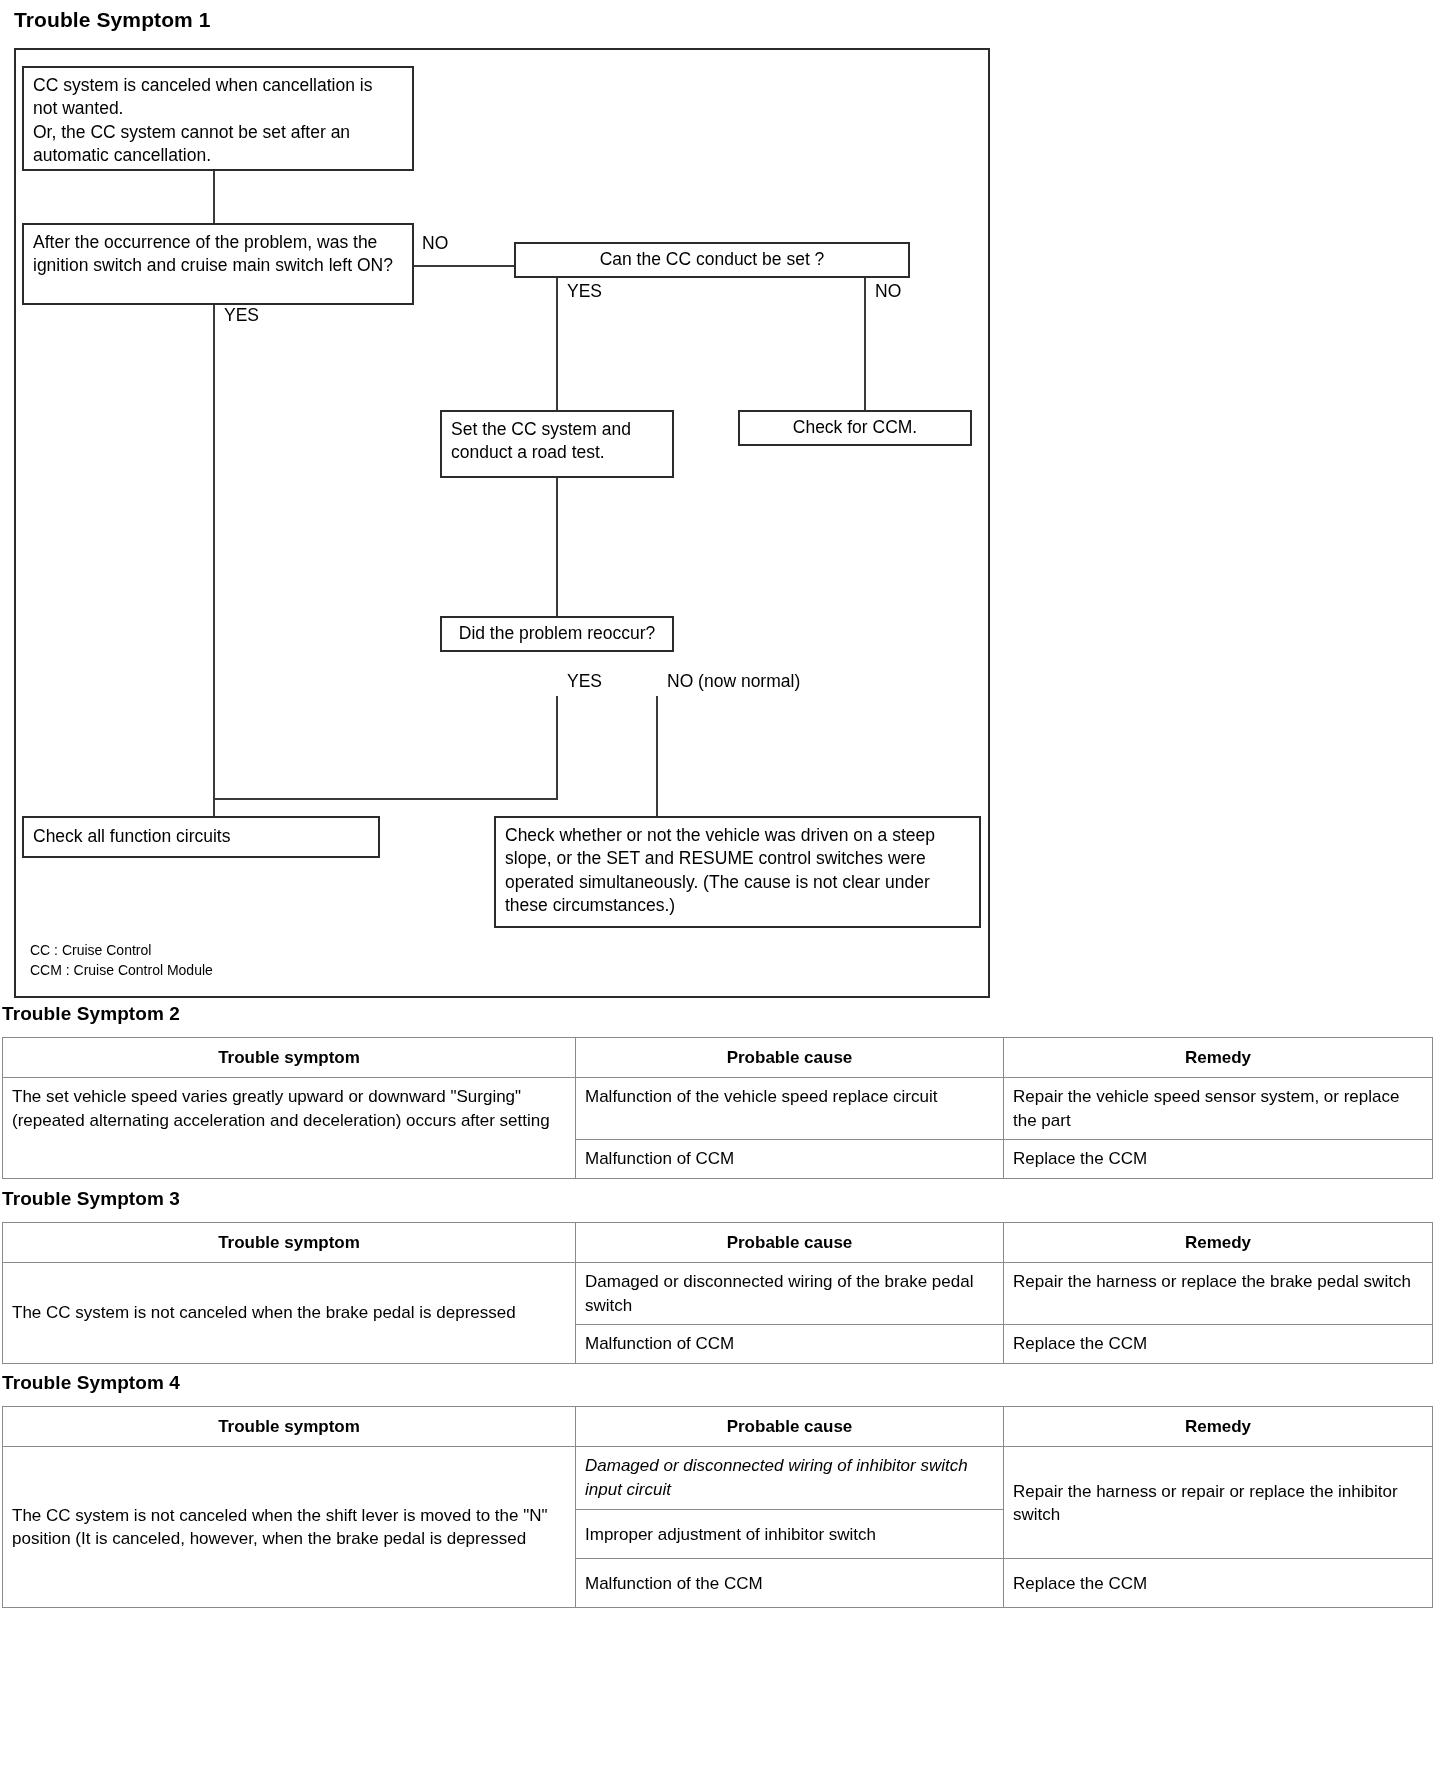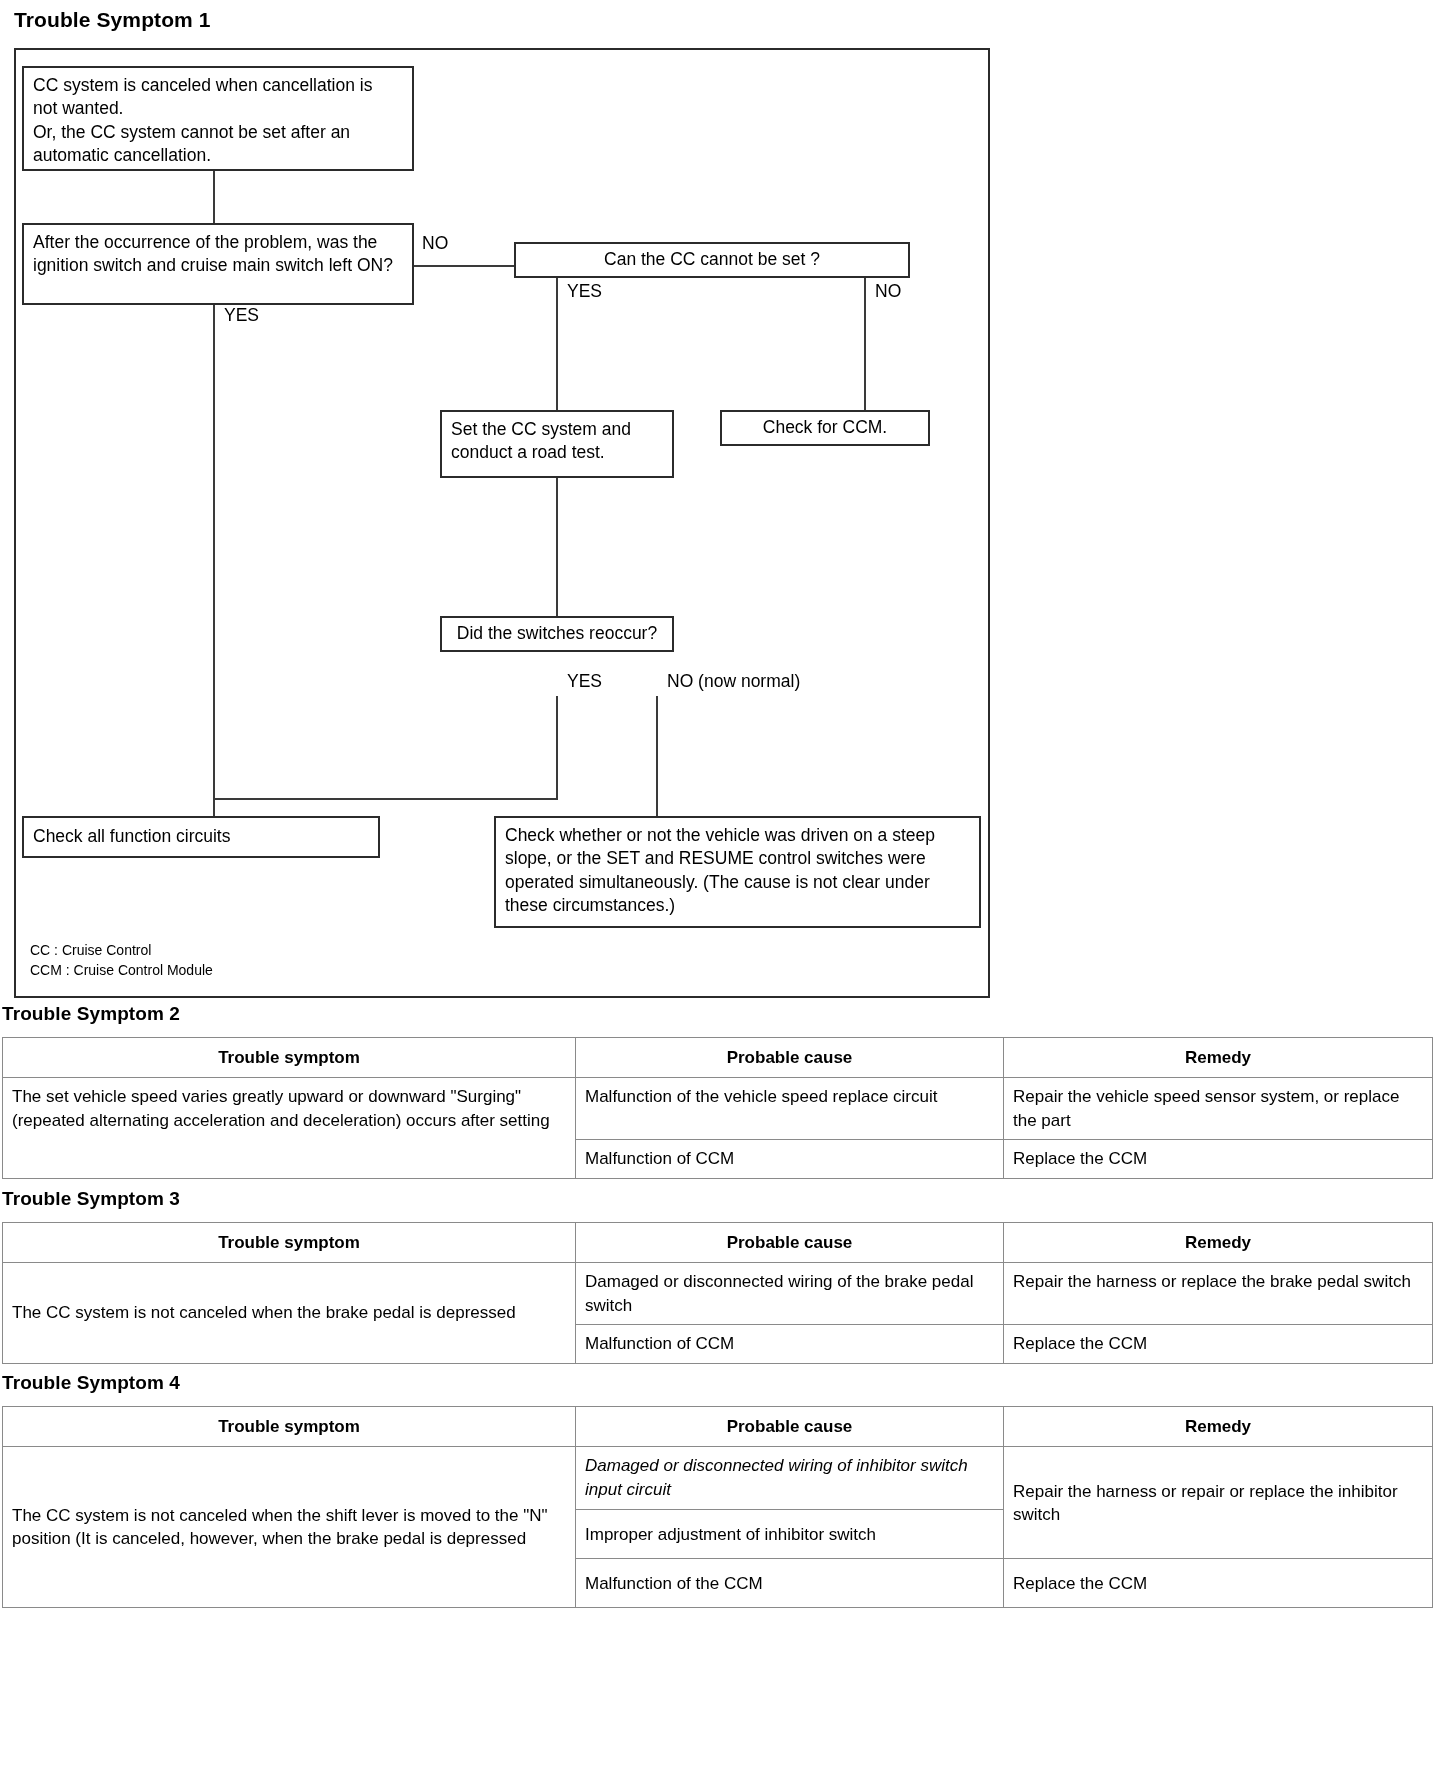--- a/index.html
+++ b/index.html
@@ -141,30 +141,30 @@
         <div>not wanted.</div>
         <div>Or, the CC system cannot be set after an</div>
         <div>automatic cancellation.</div>
       </div>
 
       <div class="node" style="left:6px; top:173px; width:392px; height:82px;">After the occurrence of the problem, was the ignition switch and cruise main switch left ON?</div>
 
       <div class="edge-label" style="left:406px; top:183px;">NO</div>
       <div class="edge-label" style="left:208px; top:255px;">YES</div>
 
-      <div class="node center-mid" style="left:498px; top:192px; width:396px; height:36px;">Can the CC cannot be set ?</div>
+      <div class="node center-mid" style="left:498px; top:192px; width:396px; height:36px;">Can the CC conduct be set ?</div>
 
       <div class="edge-label" style="left:551px; top:231px;">YES</div>
       <div class="edge-label" style="left:859px; top:231px;">NO</div>
 
       <div class="node" style="left:424px; top:360px; width:234px; height:68px;">Set the CC system and conduct a road test.</div>
 
-      <div class="node center-mid" style="left:704px; top:360px; width:210px; height:36px;">Check for CCM.</div>
-
-      <div class="node center-mid" style="left:424px; top:566px; width:234px; height:36px;">Did the switches reoccur?</div>
+      <div class="node center-mid" style="left:722px; top:360px; width:234px; height:36px;">Check for CCM.</div>
+
+      <div class="node center-mid" style="left:424px; top:566px; width:234px; height:36px;">Did the problem reoccur?</div>
 
       <div class="edge-label" style="left:551px; top:621px;">YES</div>
       <div class="edge-label" style="left:651px; top:621px;">NO (now normal)</div>
 
       <div class="node" style="left:6px; top:766px; width:358px; height:42px; display:flex; align-items:center;">Check all function circuits</div>
 
       <div class="node" style="left:478px; top:766px; width:487px; height:112px;">Check whether or not the vehicle was driven on a steep slope, or the SET and RESUME control switches were operated simultaneously. (The cause is not clear under these circumstances.)</div>
 
       <div class="legend" style="left:14px; top:890px;">
         <div>CC : Cruise Control</div>

